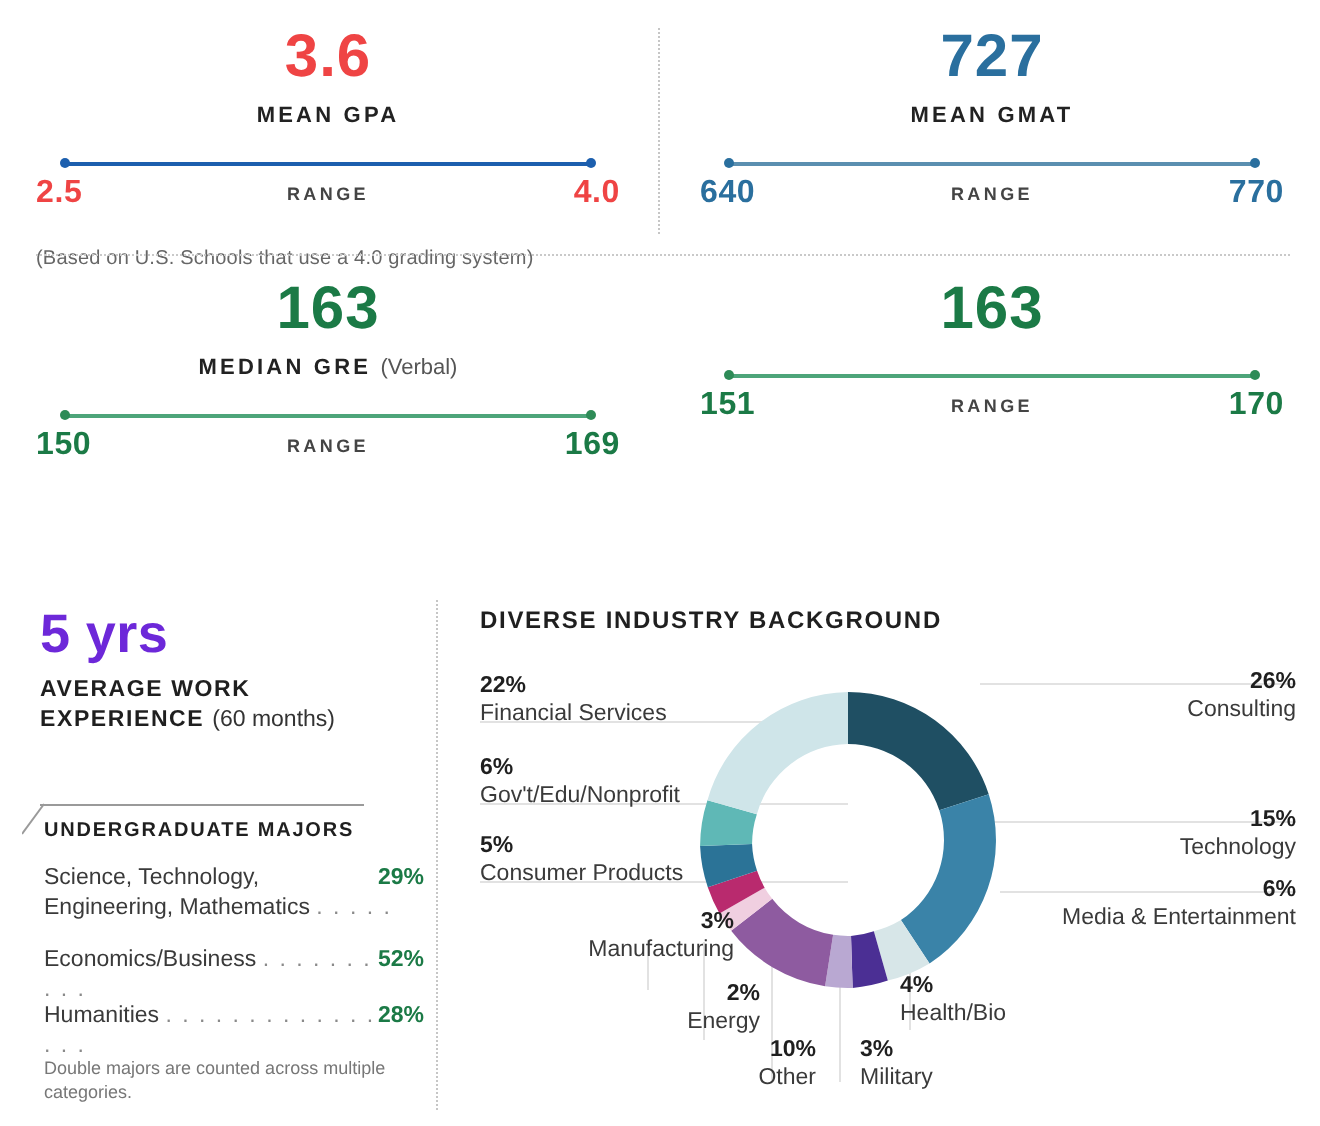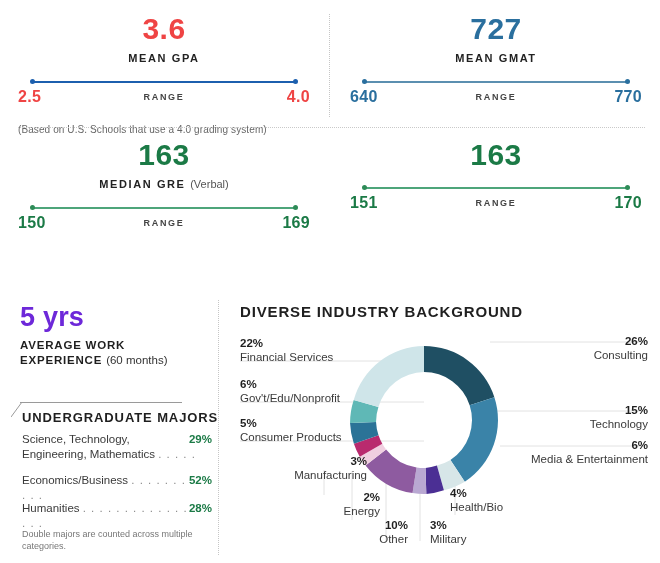--- a/index.html
+++ b/index.html
@@ -93,37 +93,37 @@
 
   .majors-rule{
     position:absolute;left:20px;top:402px;width:162px;height:0;
     border-top:1px solid #9a9a9a;
   }
   .majors-tick{
     position:absolute;left:11px;top:400px;width:12px;height:18px;
   }
   .majors-title{
     position:absolute;left:22px;top:410px;
-    font-size:13px;font-weight:700;letter-spacing:0.9px;color:#1f1f1f;
+    font-size:10px;font-weight:700;letter-spacing:0.9px;color:#1f1f1f;
   }
   .major-row{
     position:absolute;left:22px;width:190px;
     font-size:11.5px;color:#3a3a3a;line-height:15px;
   }
   .major-row .lead{color:#8a8a8a;letter-spacing:1px;}
   .major-row .pct{color:#1b7a46;font-weight:700;float:right;}
   .majnote{
     position:absolute;left:22px;top:528px;width:180px;
     font-size:9px;color:#777777;line-height:12px;
   }
 
   
   .donut-title{
     position:absolute;left:240px;top:303px;
-    font-size:15px;font-weight:700;letter-spacing:0.85px;color:#1f1f1f;
+    font-size:12px;font-weight:700;letter-spacing:0.85px;color:#1f1f1f;
   }
   .donut-svg{position:absolute;left:228px;top:295px;}
 
   .dlabel{position:absolute;font-size:11.5px;color:#3a3a3a;line-height:14px;}
   .dlabel .p{font-weight:700;color:#1f1f1f;display:block;}
   .dlabel.left{text-align:left;}
   .dlabel.right{text-align:right;}
 </style>
 </head>
 <body>

